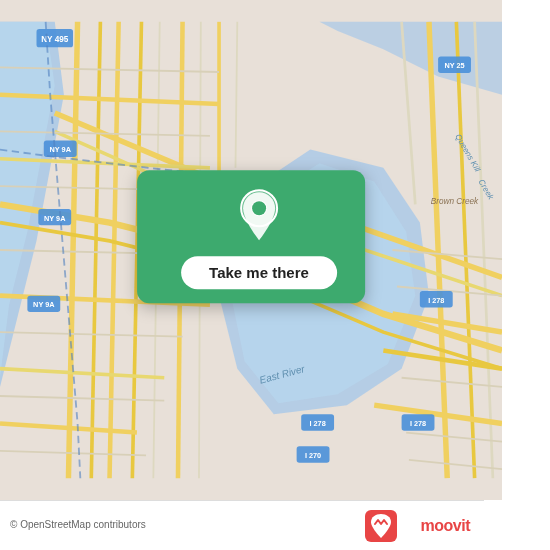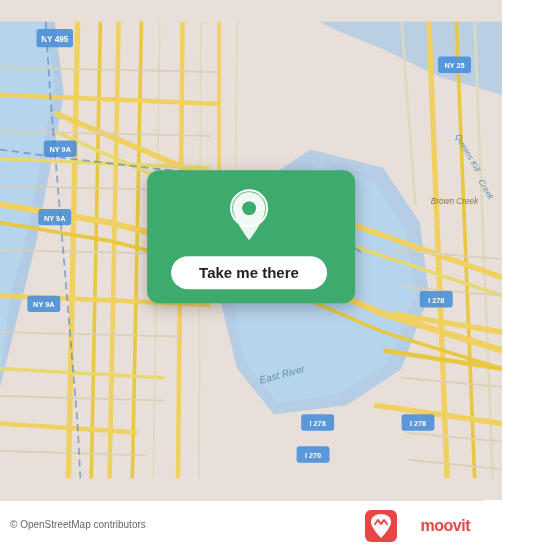--- a/index.html
+++ b/index.html
@@ -35,21 +35,21 @@
       transform: translate(-50%, -60%);
       display: flex;
       flex-direction: column;
       align-items: center;
       z-index: 10;
     }
 
     .green-card {
       background-color: #3daa6e;
       border-radius: 12px;
-      padding: 18px 28px 14px 24px;
+      padding: 18px 28px 14px 44px;
       display: flex;
       flex-direction: column;
       align-items: center;
       box-shadow: 0 4px 16px rgba(0,0,0,0.25);
       min-width: 180px;
     }
 
     .pin-icon {
       width: 44px;
       height: 54px;

